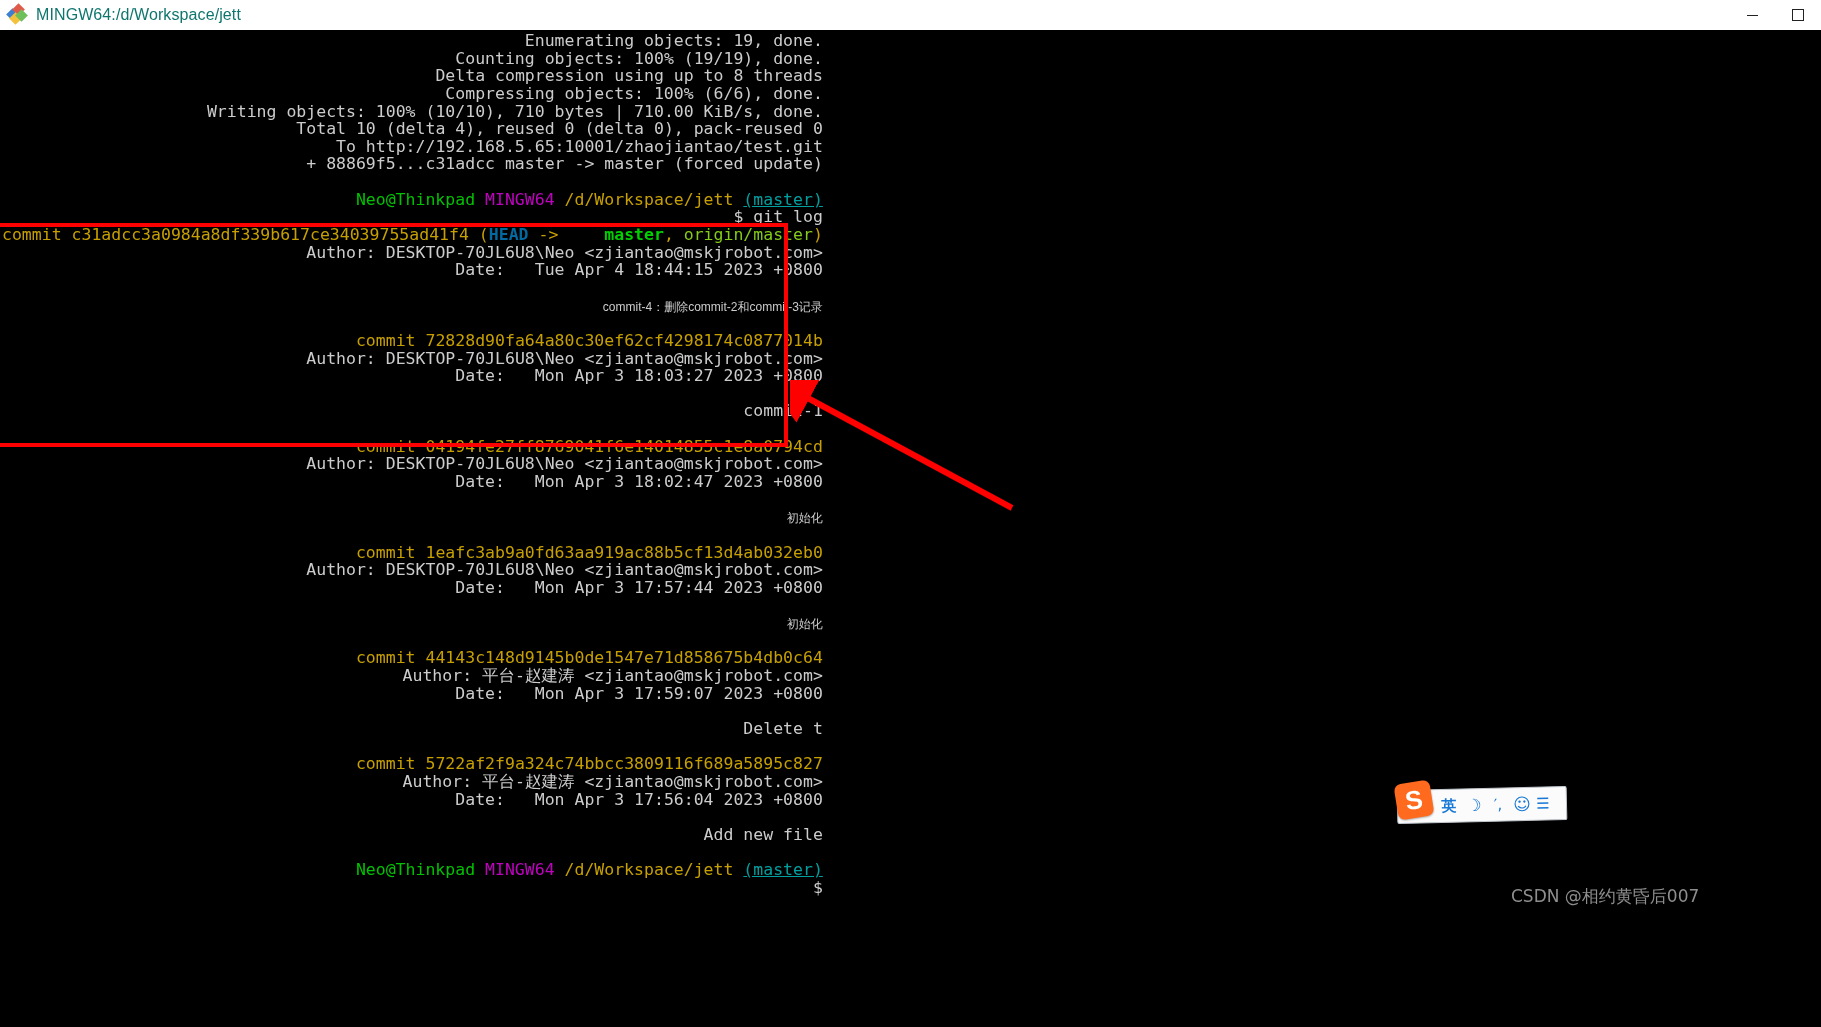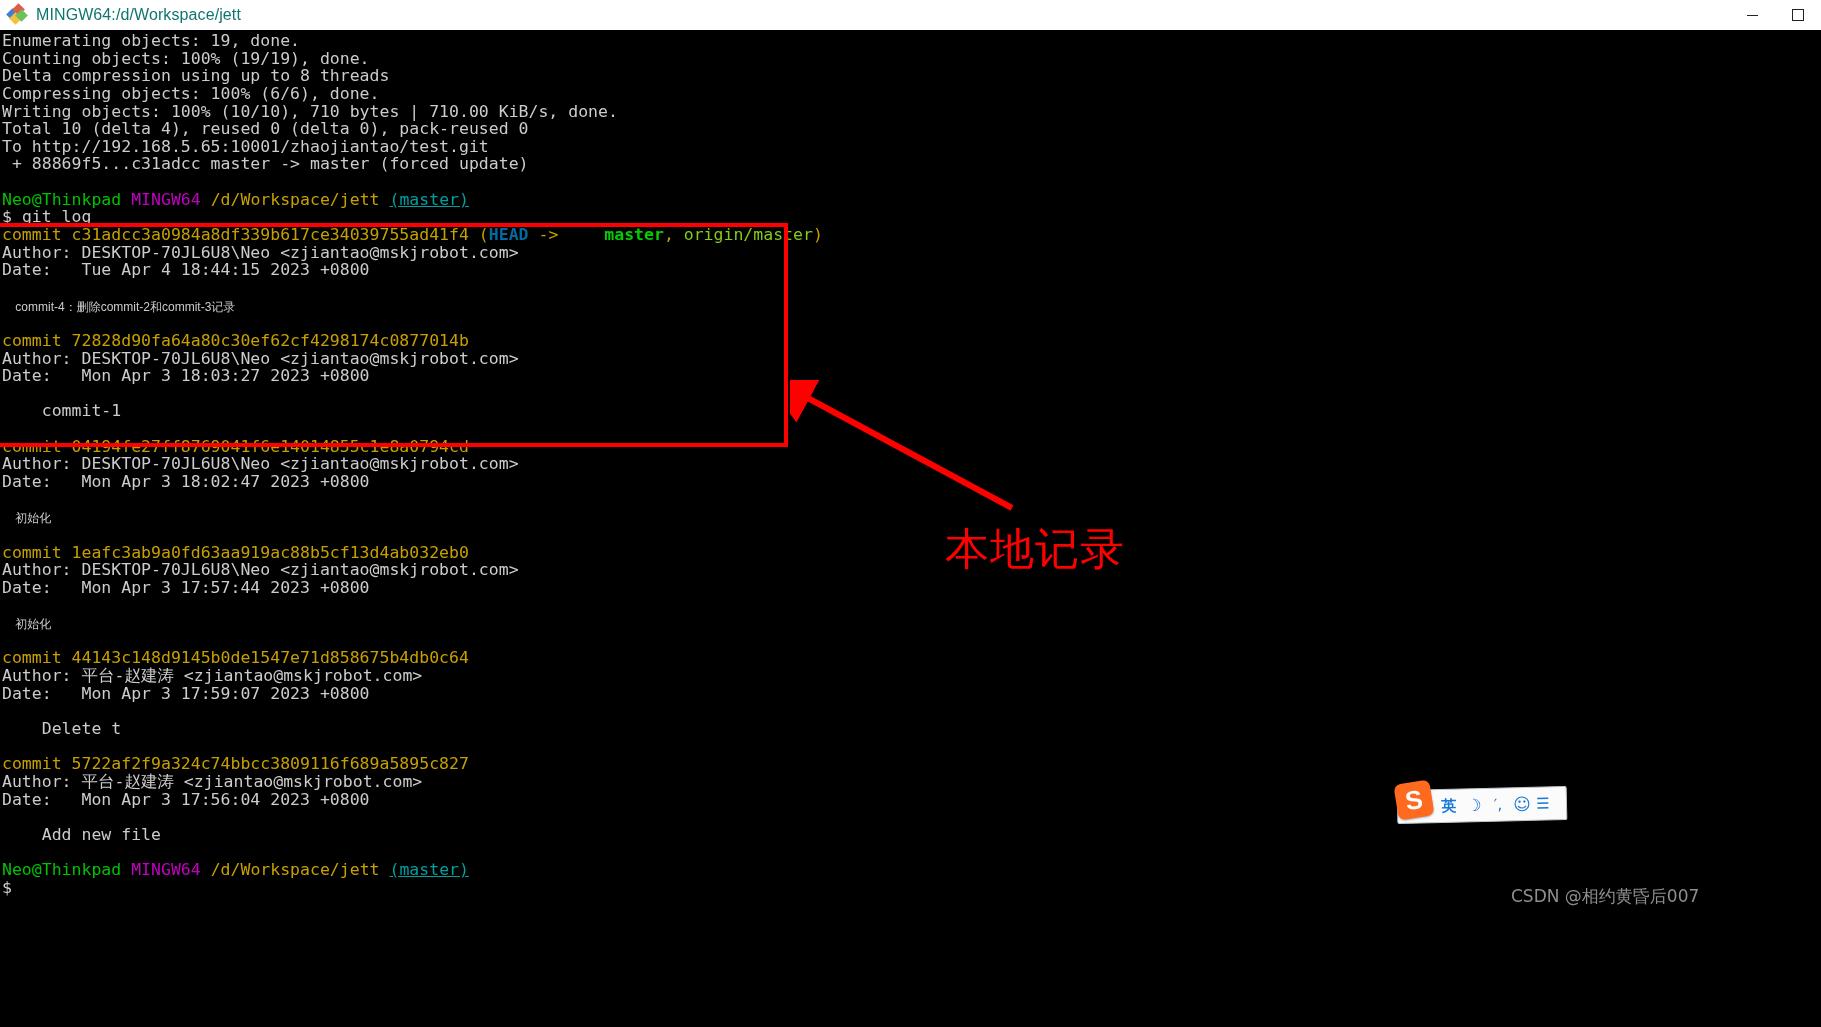--- a/index.html
+++ b/index.html
@@ -80,21 +80,21 @@
   #term-lines {
     position: absolute;
     top: 0; left: 0;
     padding: 2px 0 0 2px;
     font-family: "DejaVu Sans Mono", "Liberation Mono", monospace;
     font-size: 16.5px;
     line-height: 17.65px;
     white-space: pre;
     color: #cccccc;
   }
-  .ln { white-space: pre; height: 17.65px; }
+  .ln { white-space: pre; height: 17.65px; text-align: right; }
   .c-white   { color: #cccccc; }
   .c-yellow  { color: #c7a000; }
   .c-green   { color: #00c200; }
   .c-magenta { color: #c000c0; }
   .c-cyan    { color: #00a0a0; text-decoration: underline; }
   .c-cyanb   { color: #0369a1; font-weight: bold; }
   .c-greenb  { color: #00d000; font-weight: bold; padding-left: 36px; }
   .c-redb    { color: #84cc16; }
   .cjk { font-family: Liberation Sans, sans-serif; font-size: 12px; }
 
@@ -202,21 +202,20 @@
 
   <svg id="arrow" width="240" height="140" style="left:790px; top:350px;">
     <defs>
       <marker id="ahead" markerWidth="9" markerHeight="9" refX="1" refY="4.5" orient="auto">
         <polygon points="0,0 9,4.5 0,9" fill="#ff0000"></polygon>
       </marker>
     </defs>
     <line x1="222" y1="128" x2="14" y2="16" stroke="#ff0000" stroke-width="6" marker-end="url(#ahead)"></line>
   </svg>
 
-  <div id="annotation-label" style="left:945px; top:490px;">本地记录</div>
 
   <div id="ime-bar">
     <div class="spacer"></div>
     <div class="ime-item ime-cn">英</div>
     <div class="ime-item ime-moon">☽</div>
     <div class="ime-item ime-punc">′,</div>
     <div class="ime-item ime-face">☺</div>
     <div class="ime-item ime-more">☰</div>
   </div>
   <div id="ime-logo">S</div>

